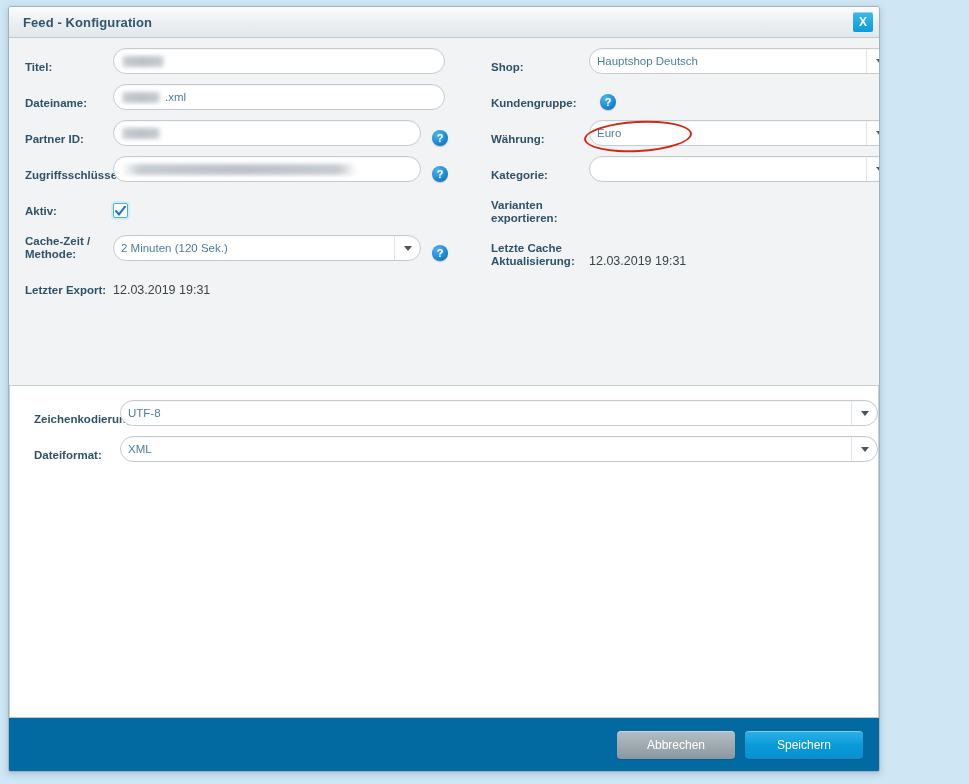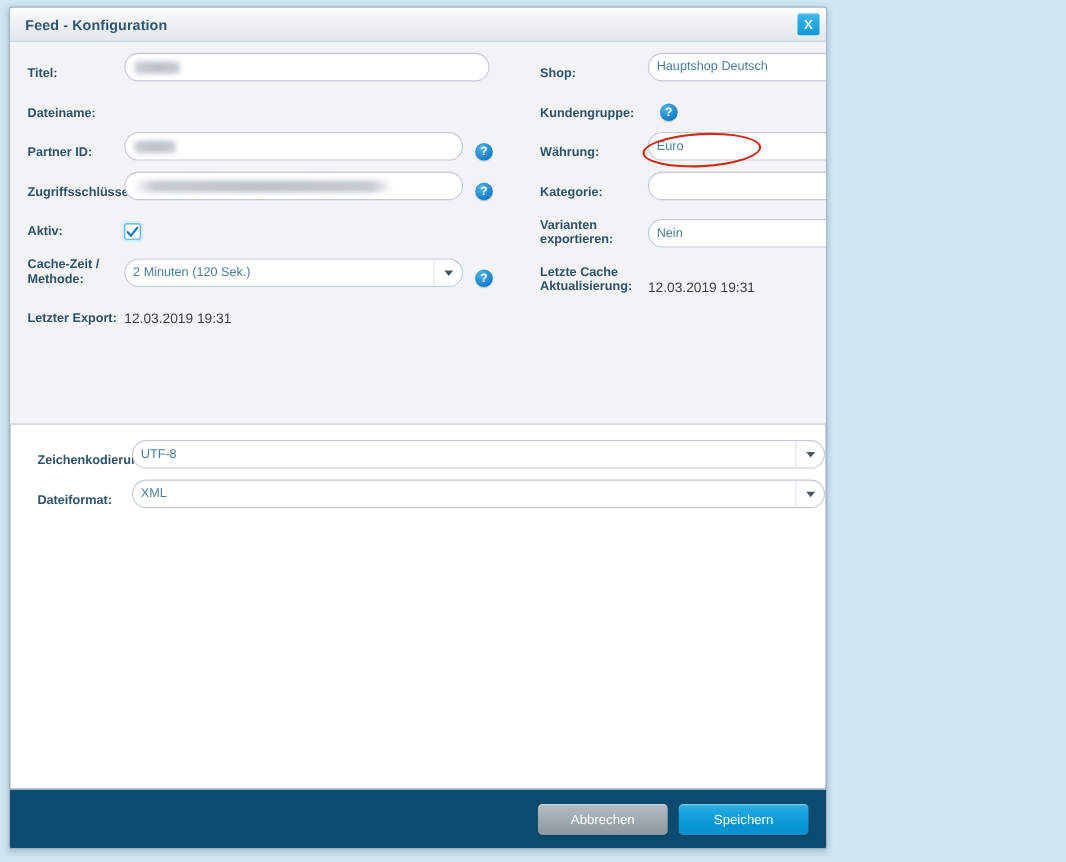--- a/index.html
+++ b/index.html
@@ -9,21 +9,21 @@
     background: #cfe6f4;
     font-family: "Liberation Sans", sans-serif;
     overflow: hidden;
     position: relative;
   }
 
   
   .dialog {
     position: absolute;
     left: 8px; top: 6px;
-    width: 744px; height: 766px;
+    width: 872px; height: 766px;
     background: #f1f3f5;
     border: 1px solid #9fb2bd;
     border-radius: 3px 3px 2px 2px;
     box-shadow: 0 2px 6px rgba(60,90,110,.28);
     display: flex; flex-direction: column;
     overflow: hidden;
   }
 
   
   .titlebar {
@@ -206,21 +206,21 @@
     padding: 14px 0 0 0;
     overflow: hidden;
   }
   .panel .row { margin-bottom: 10px; }
   .panel .lbl { width: 110px; flex: 0 0 110px; padding-left: 24px; }
   .fld.w-panel { width: 790px; padding-right: 0; }
 
   
   .footer {
     flex: 0 0 54px;
-    background: #0c4a6e;
+    background: #0369a1;
     border-top: 1px solid #b8c6ce;
     display: flex; align-items: center; justify-content: flex-end;
     padding-right: 16px;
     gap: 10px;
   }
   .btn {
     height: 28px;
     min-width: 118px;
     padding: 0 16px;
     border-radius: 4px;
@@ -251,20 +251,24 @@
 
       <div class="row">
         <div class="lbl l-left">Titel:</div>
         <div class="fld w-titel">
           <span class="redact r1"></span>
         </div>
       </div>
 
       <div class="row">
         <div class="lbl l-left">Dateiname:</div>
+        <div class="fld w-titel">
+          <span class="redact r2"></span>
+          <span>.xml</span>
+        </div>
       </div>
 
       <div class="row">
         <div class="lbl l-left">Partner ID:</div>
         <div class="fld w-part">
           <span class="redact r3"></span>
         </div>
         <div class="help">?</div>
       </div>
 
@@ -338,26 +342,20 @@
           <span></span>
           <span class="sel-arrow">
               <i></i>
             </span>
         </div>
         <div class="help">?</div>
       </div>
 
       <div class="row">
         <div class="lbl l-right">Varianten exportieren:</div>
-        <div class="fld w-rsel-wide">
-          <span>Nein</span>
-          <span class="sel-arrow">
-              <i></i>
-            </span>
-        </div>
       </div>
 
       <div class="row">
         <div class="lbl l-right">Letzte Cache Aktualisierung:</div>
         <div class="statictext">12.03.2019 19:31</div>
       </div>
 
     </div>
 
     <div class="annot-ellipse"></div>

